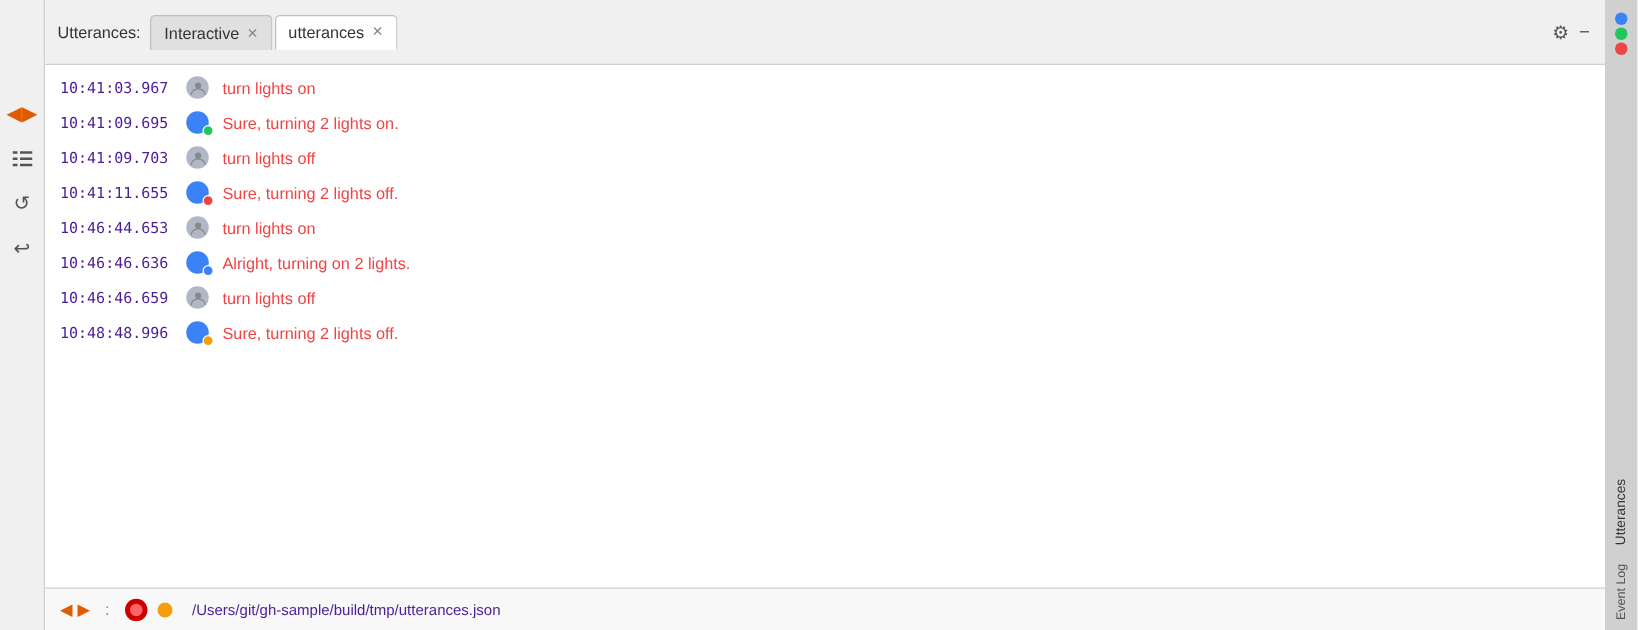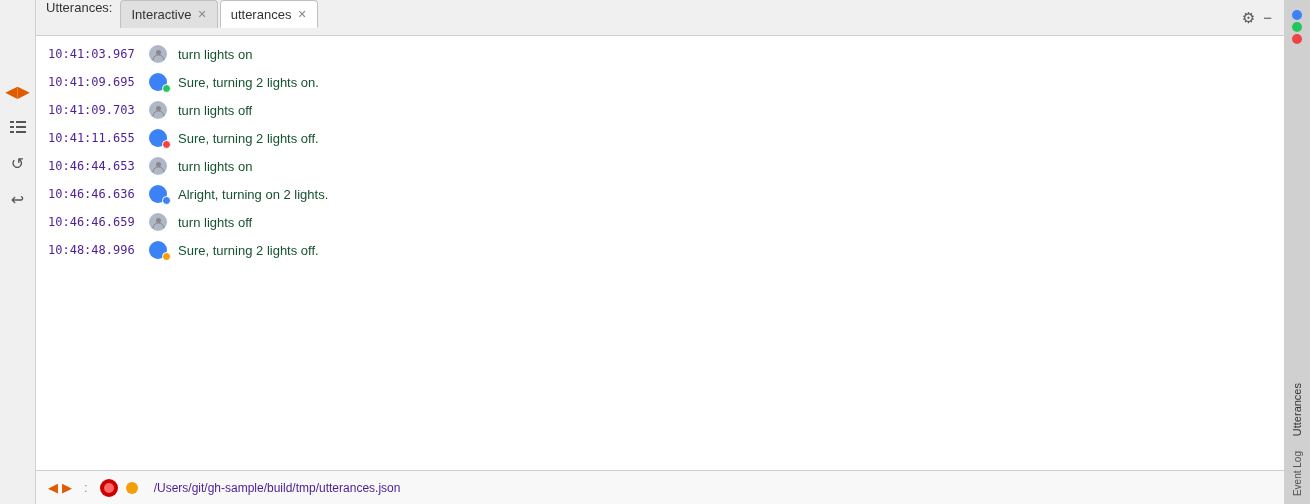--- a/index.html
+++ b/index.html
@@ -39,23 +39,24 @@
     .main-area {
       flex: 1;
       display: flex;
       flex-direction: column;
       background: #ffffff;
       overflow: hidden;
     }
 
     .tab-bar {
       display: flex;
+      align-items: center;
       background: #f0f0f0;
       border-bottom: 1px solid #d0d0d0;
-      height: 36px;
+      height: 52px;
       padding-left: 10px;
       flex-shrink: 0;
     }
 
     .tab-bar-label {
       font-size: 13px;
       color: #333;
       margin-right: 8px;
       font-weight: 500;
     }
@@ -221,21 +222,21 @@
       display: flex;
       align-items: center;
       justify-content: center;
       color: white;
       font-size: 12px;
       font-weight: bold;
       flex-shrink: 0;
     }
 
     .utterance-text {
-      color: #14532d;
+      color: #ef4444;
       font-size: 13px;
     }
 
     .bottom-bar {
       display: flex;
       align-items: center;
       padding: 5px 12px;
       border-top: 1px solid #d0d0d0;
       background: #f8f8f8;
       height: 34px;

